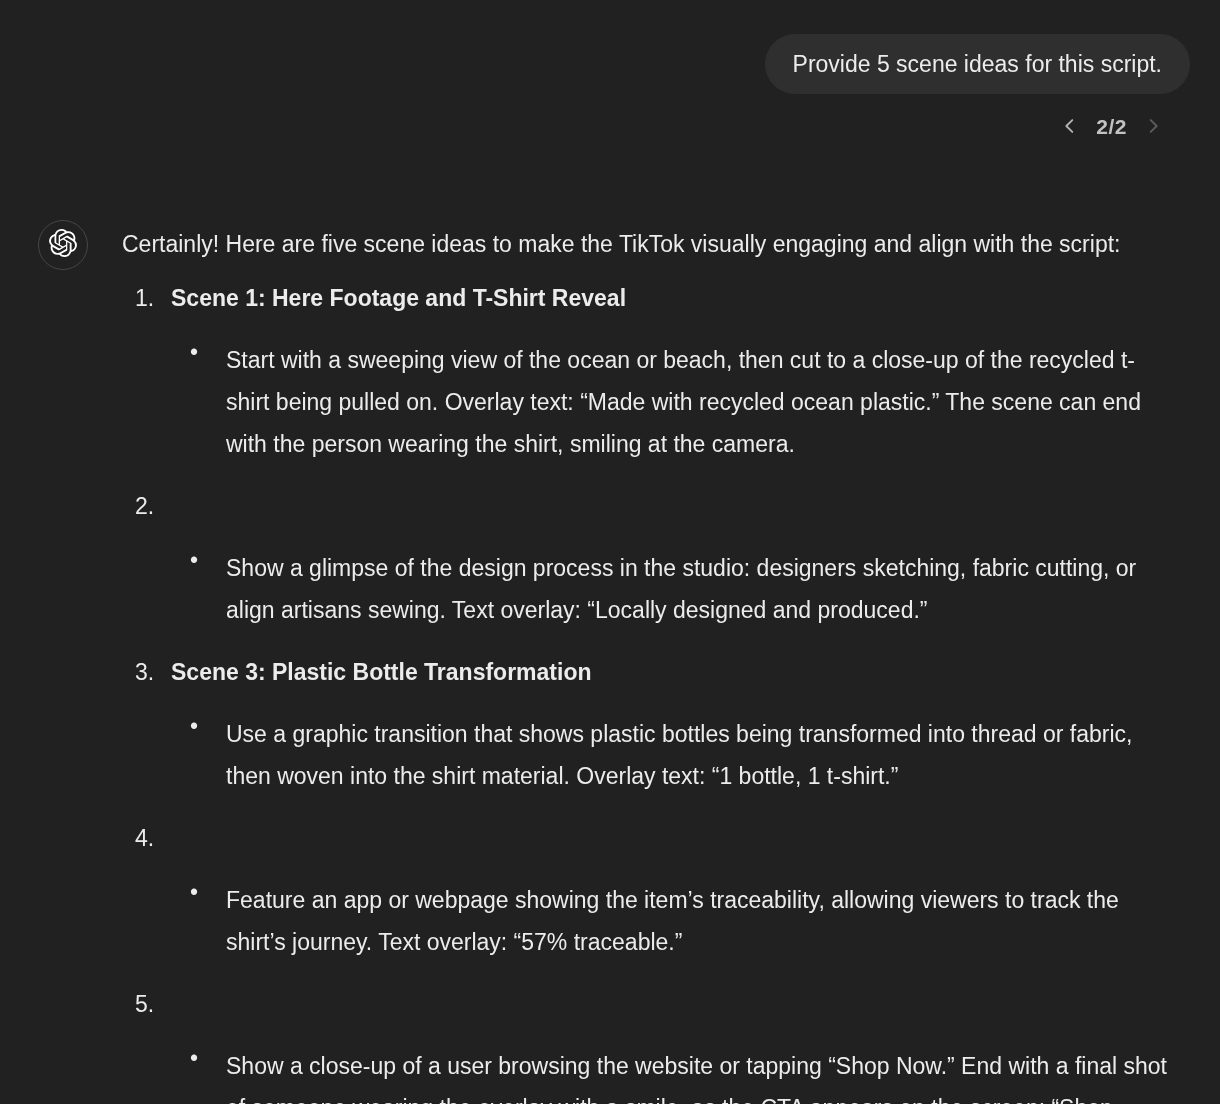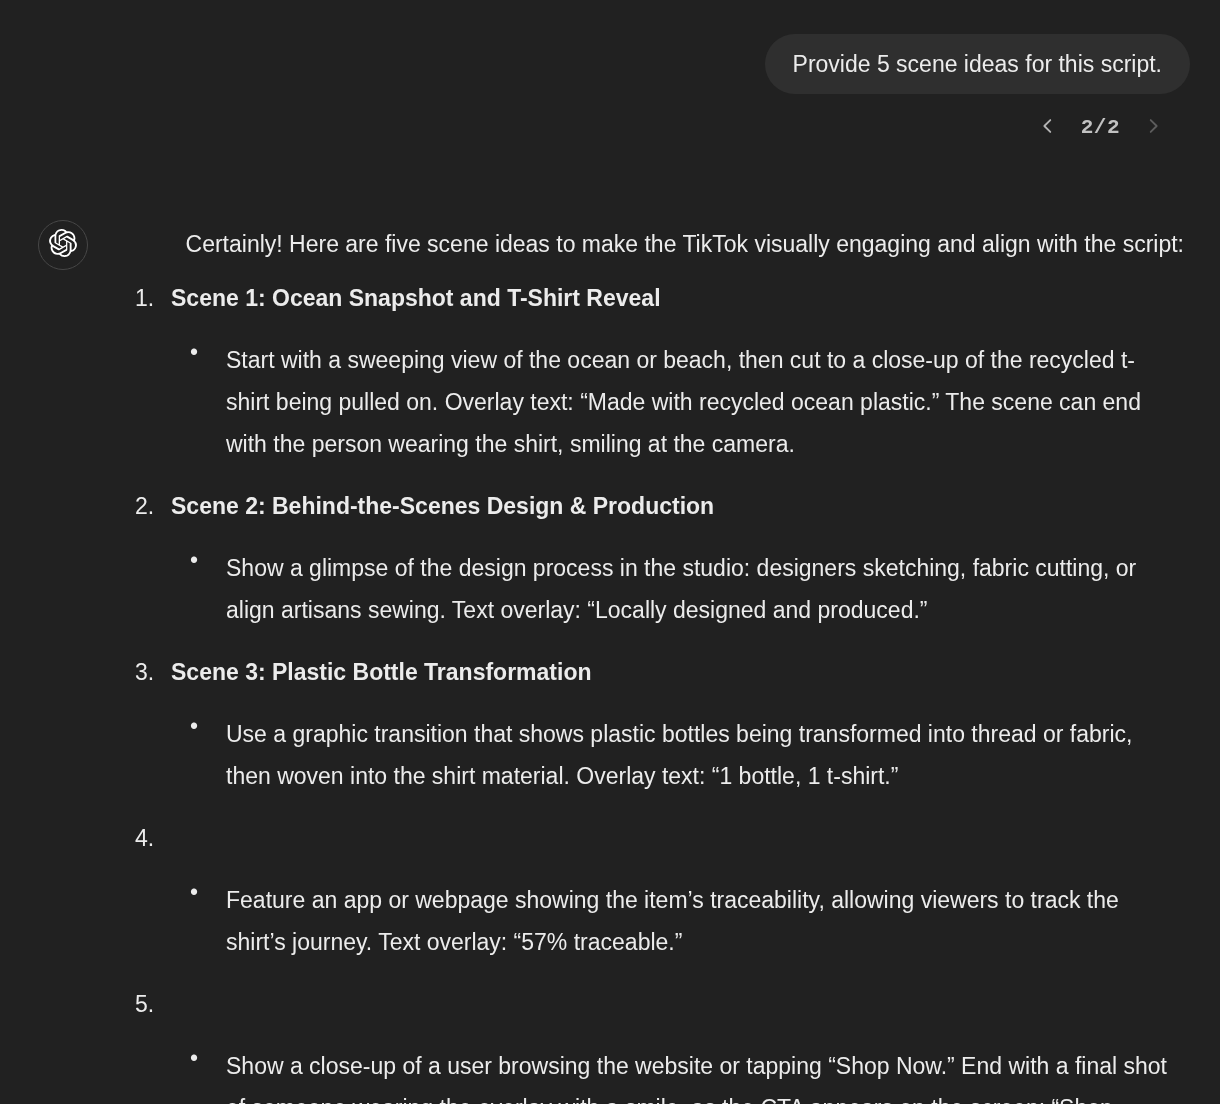--- a/index.html
+++ b/index.html
@@ -32,24 +32,23 @@
     padding:0 28px;
     border-radius:30px;
     white-space:nowrap;
   }
 
   
   .version-nav {
     display:flex;
     justify-content:flex-end;
     align-items:center;
-    gap:22px;
+    gap:15px;
     padding:20px 56px 0 8px;
     height:26px;
-    font-family:Liberation Mono, monospace;
   }
   .nav-btn {
     background:none;
     border:none;
     padding:0;
     margin:0;
     cursor:pointer;
     display:flex;
     align-items:center;
   }
@@ -79,21 +78,21 @@
     background:#212121;
   }
   .assistant-content {
     width:1062px;
     margin-left:34px;
     padding-top:3px;
     font-size:23px;
     line-height:42px;
     color:#ececec;
   }
-  .intro { margin:0 0 12px 0;text-align:right; }
+  .intro { margin:0 0 12px 0; }
   .scene { margin:0; }
   .scene-title-row {
     display:flex;
     margin:12px 0;
   }
   .scene-num {
     flex:none;
     width:36px;
     margin-left:13px;
     font-weight:normal;
@@ -148,32 +147,31 @@
         </svg>
       </span>
     </div>
 
     <div class="assistant-content">
       <p class="intro">Certainly! Here are five scene ideas to make the TikTok visually engaging and align with the script:</p>
 
       <div class="scene">
         <div class="scene-title-row">
           <span class="scene-num">1.</span>
-          <span class="scene-title">Scene 1: Ocean Snapshot and T-Shirt Reveal</span>
+          <span class="scene-title">Scene 1: Here Footage and T-Shirt Reveal</span>
         </div>
         <div class="bullet-row">
           <span class="bullet-dot">•</span>
           <p class="bullet-text">Start with a sweeping view of the ocean or beach, then cut to a close-up of the recycled t-shirt being pulled on. Overlay text: “Made with recycled ocean plastic.” The scene can end with the person wearing the shirt, smiling at the camera.</p>
         </div>
       </div>
 
       <div class="scene">
         <div class="scene-title-row">
           <span class="scene-num">2.</span>
-          <span class="scene-title">Scene 2: Behind-the-Scenes Design &amp; Production</span>
         </div>
         <div class="bullet-row">
           <span class="bullet-dot">•</span>
           <p class="bullet-text">Show a glimpse of the design process in the studio: designers sketching, fabric cutting, or align artisans sewing. Text overlay: “Locally designed and produced.”</p>
         </div>
       </div>
 
       <div class="scene">
         <div class="scene-title-row">
           <span class="scene-num">3.</span>

